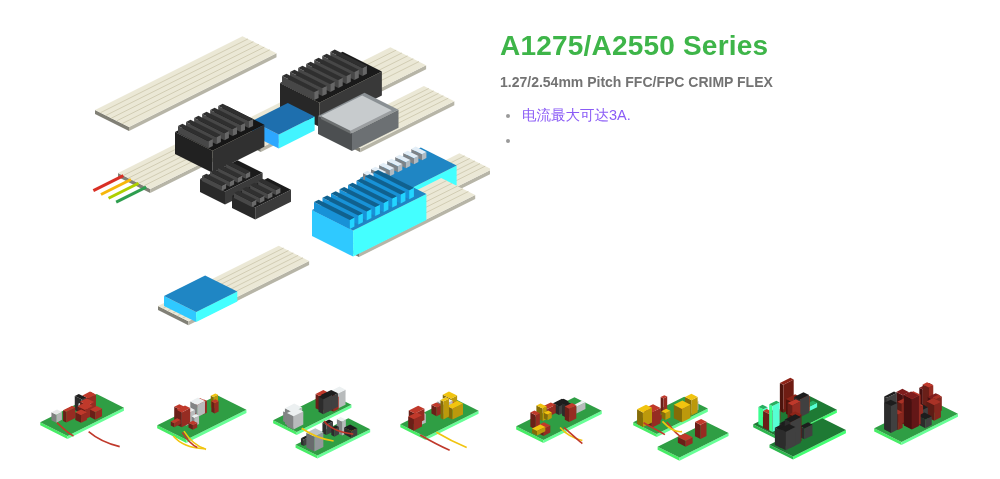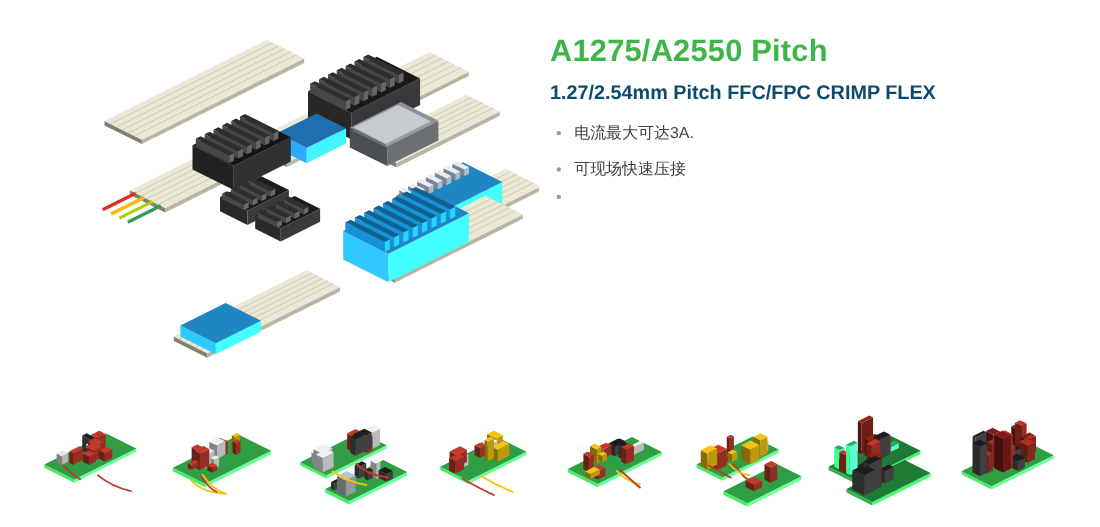--- a/index.html
+++ b/index.html
@@ -4,23 +4,23 @@
 <style>
   html,body{margin:0;padding:0;}
   body{
     width:1000px;height:479px;background:#ffffff;overflow:hidden;position:relative;
     font-family:"Liberation Sans","DejaVu Sans",sans-serif;
   }
   .stage{position:absolute;inset:0;}
   .illustration{position:absolute;left:40px;top:2px;width:450px;height:330px;}
   .info{position:absolute;left:500px;top:30px;width:470px;}
   .title{font-size:28px;font-weight:bold;color:#3eb549;letter-spacing:0.2px;}
-  .subtitle{font-size:18px;font-weight:bold;color:#0c4a6e;margin-top:12px;}
+  .subtitle{font-size:14px;font-weight:bold;color:#737373;margin-top:12px;}
   .bullets{list-style:none;margin:16px 0 0 0;padding:0;}
-  .bullets li{display:flex;align-items:center;margin:0 0 14px 6px;font-size:14.5px;color:#404040;}
+  .bullets li{display:flex;align-items:center;margin:0 0 14px 6px;font-size:14.5px;color:#8b5cf6;}
   .dot{width:4px;height:4px;border-radius:50%;background:#9a9a9a;margin-right:12px;flex:0 0 auto;}
   .gallery{
     position:absolute;left:0;right:0;top:336px;height:136px;
     display:flex;justify-content:space-between;align-items:flex-end;padding:0 26px;
   }
   .thumb{width:112px;height:128px;display:flex;align-items:center;justify-content:center;}
   .thumb svg{width:112px;height:118px;}
 </style>
 </head>
 <body>
@@ -222,30 +222,26 @@
       <line x1="127.72672" y1="308.86336" x2="248.41672" y2="248.51836" stroke="#d2cdb4" stroke-width="1"></line>
       <line x1="132.59008" y1="311.29504" x2="253.28008" y2="250.95003999999997" stroke="#d2cdb4" stroke-width="1"></line>
       <line x1="137.45344" y1="313.72672" x2="258.14344" y2="253.38172" stroke="#d2cdb4" stroke-width="1"></line>
       <line x1="142.3168" y1="316.15840000000003" x2="263.0068" y2="255.81340000000003" stroke="#d2cdb4" stroke-width="1"></line>
       <polygon points="124.0,294.0 156.2,310.1 156.2,320.1 124.0,304.0" fill="#2fc9ff"></polygon>
       <polygon points="156.2,310.1 197.3,289.5 197.3,299.5 156.2,320.1" fill="#44ffff"></polygon>
       <polygon points="124.0,294.0 165.1,273.4 197.3,289.5 156.2,310.1" fill="#1f86c4"></polygon>
     </svg>
 
   <div class="info">
-    <div class="title" style="color: rgb(62, 181, 73);">A1275/A2550 Pitch</div>
+    <div class="title" style="color: rgb(62, 181, 73);">A1275/A2550 Series</div>
     <div class="subtitle">1.27/2.54mm Pitch FFC/FPC CRIMP FLEX</div>
     <ul class="bullets">
       <li>
         <span class="dot"></span>
         <span>电流最大可达3A.</span>
-      </li>
-      <li>
-        <span class="dot"></span>
-        <span>可现场快速压接</span>
       </li>
       <li>
         <span class="dot"></span>
       </li>
     </ul>
   </div>
 
   <div class="gallery">
     <div class="thumb">
         <svg viewBox="0 0 110 110" class="tsvg">

